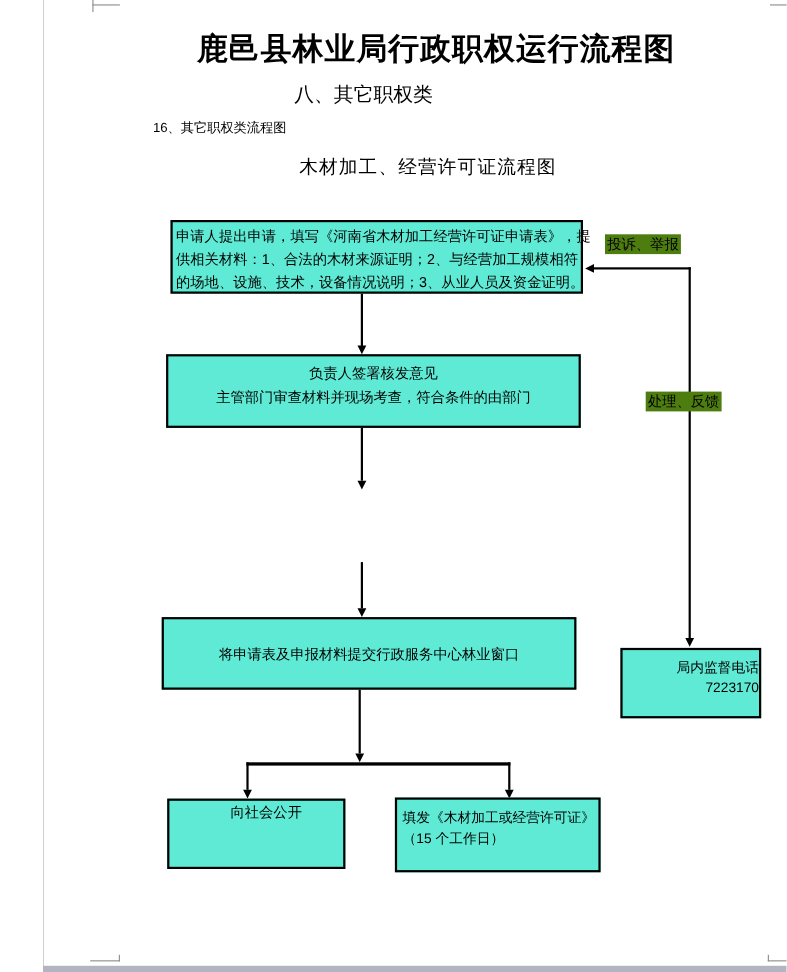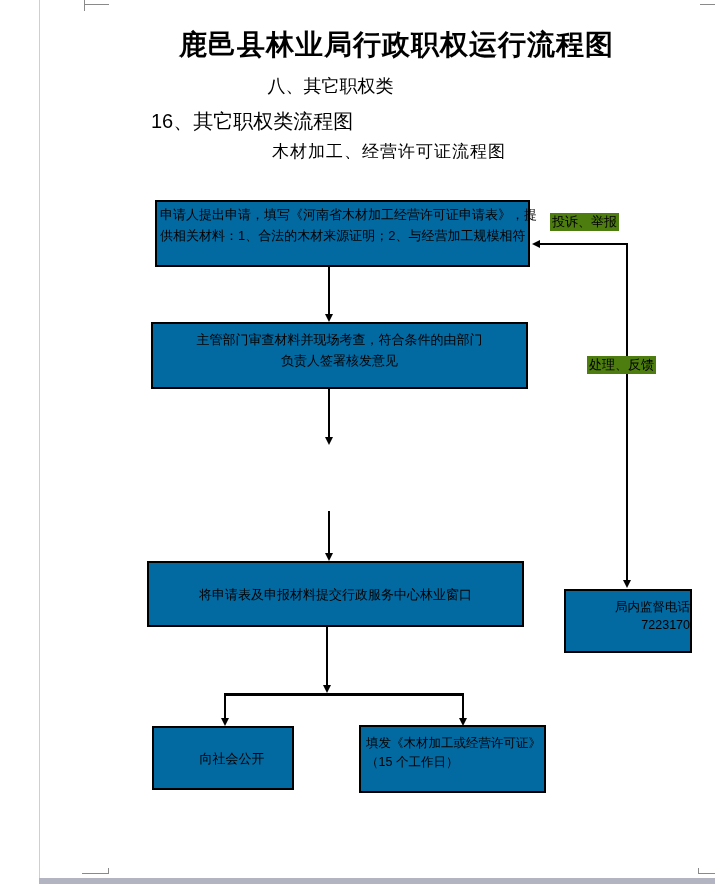--- a/index.html
+++ b/index.html
@@ -9,30 +9,30 @@
   }
   
   .edge-left{position:absolute;left:0;top:0;width:1px;height:884px;background:#cfcfcf;}
   .edge-right{position:absolute;left:713px;top:0;width:1px;height:884px;background:#a9a9b0;}
   .bottom-bar{position:absolute;left:0;top:878px;width:715px;height:6px;background:#b2b5c1;}
   .mark{position:absolute;background:#8a8a8a;}
   
   .doc-title{position:absolute;left:0;top:26px;width:715px;text-align:center;
     font-size:28px;font-weight:bold;letter-spacing:1px;}
   .section-heading{position:absolute;left:0;top:74px;width:583px;text-align:center;font-size:18px;}
-  .item-heading{position:absolute;left:112px;top:108px;font-size:20px;}
+  .item-heading{position:absolute;left:100px;top:108px;font-size:12px;}
   .flow-title{position:absolute;left:0;top:140px;width:700px;text-align:center;font-size:17px;letter-spacing:1px;}
   
-  .fbox{position:absolute;border:2px solid #000;background:#0369a1;box-sizing:border-box;font-size:13px;line-height:21px;}
+  .fbox{position:absolute;border:2px solid #000;background:#5eead4;box-sizing:border-box;font-size:13px;line-height:21px;}
   .b-apply{left:116px;top:200px;width:375px;height:67px;padding:2px 3px;}
   .b-apply div{white-space:nowrap;letter-spacing:0;}
   .b-review{left:112px;top:322px;width:377px;height:67px;text-align:center;padding-top:5px;}
   .b-approve{left:110px;top:445px;width:377px;height:66px;display:flex;align-items:center;justify-content:center;}
   .b-submit{left:108px;top:561px;width:377px;height:66px;display:flex;align-items:center;justify-content:center;text-align:right;}
-  .b-public{left:113px;top:726px;width:142px;height:64px;display:flex;align-items:center;justify-content:center;padding-left:18px;}
+  .b-public{left:113px;top:726px;width:162px;height:64px;display:flex;align-items:flex-start;justify-content:center;padding-left:18px;}
   .b-license{left:320px;top:725px;width:187px;height:68px;padding:7px 2px 0 5px;font-size:12.5px;line-height:19px;}
   .b-phone{left:525px;top:589px;width:128px;height:64px;text-align:right;padding-top:7px;font-size:12.5px;line-height:18px;}
   
   .vline{position:absolute;width:2px;background:#000;}
   .hline{position:absolute;height:2px;background:#000;}
   .arr-down{position:absolute;width:0;height:0;border-left:4px solid transparent;border-right:4px solid transparent;border-top:8px solid #000;}
   .arr-left{position:absolute;width:0;height:0;border-top:4px solid transparent;border-bottom:4px solid transparent;border-right:8px solid #000;}
   .flow-label{position:absolute;font-size:13px;background:#4d7c0f;padding:0 2px;}
 </style>
 </head>
@@ -54,28 +54,29 @@
   <div class="mark" style="left:659px;top:868px;width:1px;height:6px;"></div>
 
   <div class="doc-title">鹿邑县林业局行政职权运行流程图</div>
   <div class="section-heading">八、其它职权类</div>
   <div class="item-heading">16、其它职权类流程图</div>
   <div class="flow-title">木材加工、经营许可证流程图</div>
 
   <div class="fbox b-apply">
     <div>申请人提出申请，填写《河南省木材加工经营许可证申请表》，提</div>
     <div>供相关材料：1、合法的木材来源证明；2、与经营加工规模相符</div>
+    <div>的场地、设施、技术，设备情况说明；3、从业人员及资金证明。</div>
   </div>
 
   <div class="vline" style="left:289px;top:267px;height:48px;"></div>
   <div class="arr-down" style="left:286px;top:314px;"></div>
 
   <div class="fbox b-review">
+    <div>负责人签署核发意见</div>
     <div>主管部门审查材料并现场考查，符合条件的由部门</div>
-    <div>负责人签署核发意见</div>
   </div>
 
   <div class="vline" style="left:289px;top:389px;height:48px;"></div>
   <div class="arr-down" style="left:286px;top:437px;"></div>
 
 
   <div class="vline" style="left:289px;top:511px;height:42px;"></div>
   <div class="arr-down" style="left:286px;top:553px;"></div>
 
   <div class="fbox b-submit">

